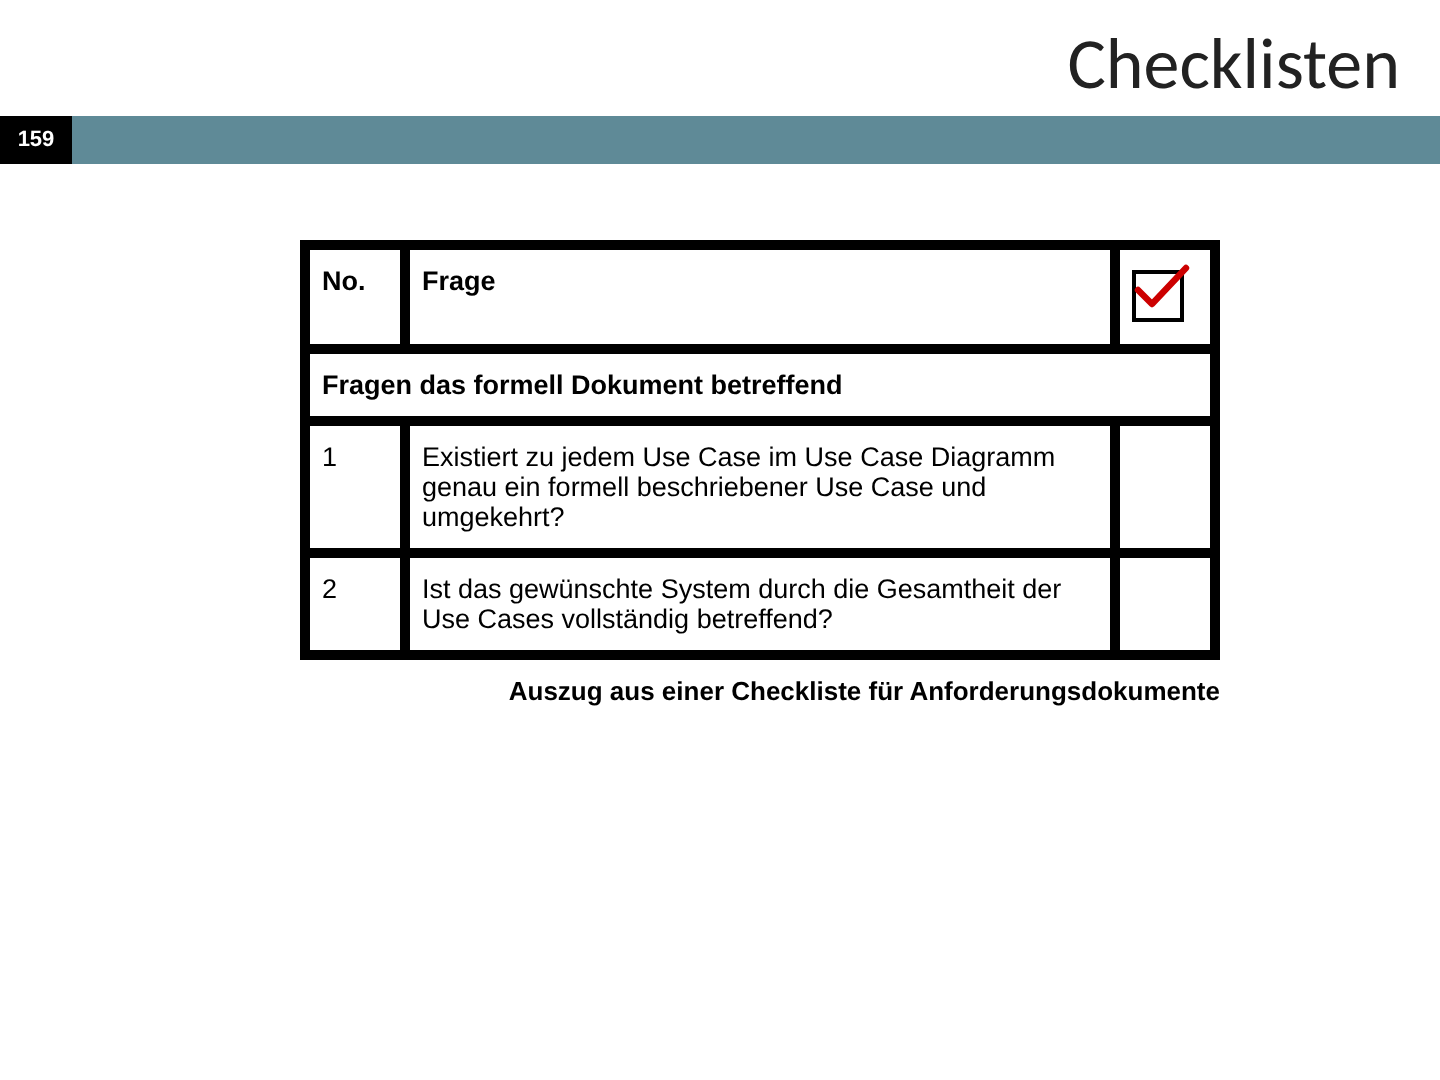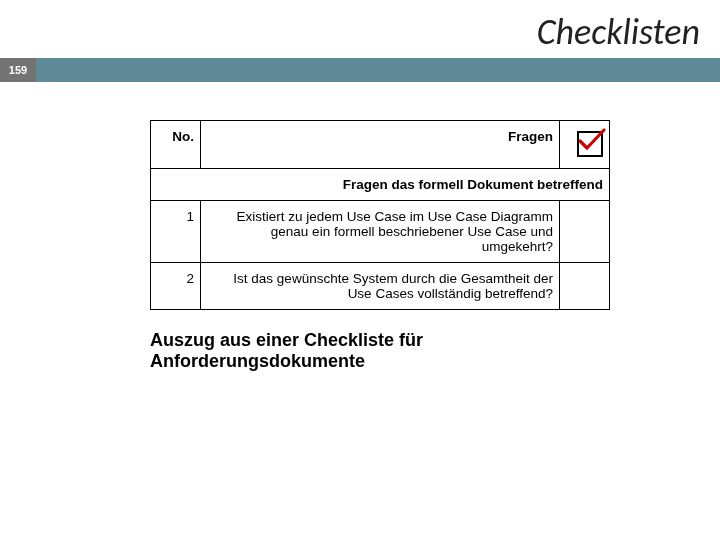--- a/index.html
+++ b/index.html
@@ -19,36 +19,35 @@
   }
   .title {
     position: absolute;
     top: 10px;
     left: 0;
     right: 20px;
     text-align: right;
     font-family: Calibri, Arial, sans-serif;
     font-size: 36px;
     color: #222;
-    font-style: italic;
   }
   .badge-row {
     position: absolute;
     top: 58px;
     left: 0;
     width: 720px;
     height: 24px;
   }
   .badge-num {
     position: absolute;
     left: 0;
     top: 0;
     width: 36px;
     height: 24px;
-    background: #737373;
+    background: #000000;
     color: #ffffff;
     font-size: 11px;
     font-weight: bold;
     line-height: 24px;
     text-align: center;
   }
   .badge-bar {
     position: absolute;
     left: 36px;
     top: 0;
@@ -61,25 +60,25 @@
     top: 120px;
     left: 150px;
     width: 460px;
   }
   table.chk {
     border-collapse: collapse;
     width: 100%;
     table-layout: fixed;
   }
   table.chk td {
-    border: 1px solid #000000;
+    border: 5px solid #000000;
     padding: 8px 6px;
     vertical-align: top;
     font-size: 13.5px;
-    text-align: right;
+    text-align: left;
   }
   table.chk col.c1 { width: 50px; }
   table.chk col.c2 { width: auto; }
   table.chk col.c3 { width: 50px; }
   td.hdr {
     font-weight: bold;
     font-size: 13.5px;
   }
   td.section {
     font-weight: bold;
@@ -104,24 +103,24 @@
     border: 2px solid #000;
     position: relative;
     margin-top: 2px;
   }
   .checkbox-glyph svg {
     position: absolute;
     left: -2px;
     top: -6px;
   }
   .caption {
-    margin-top: 20px;
+    margin-top: 8px;
     font-weight: bold;
-    font-size: 18px;
-    text-align: left;
+    font-size: 13px;
+    text-align: right;
   }
 </style>
 </head>
 <body>
 
 <div class="slide">
 
   <div class="title">Checklisten</div>
 
   <div class="badge-row">
@@ -132,21 +131,21 @@
   <div class="content">
     <table class="chk">
       <colgroup>
         <col class="c1">
           <col class="c2">
           <col class="c3">
       </colgroup>
       <tbody>
           <tr>
         <td class="hdr">No.</td>
-        <td class="hdr">Fragen</td>
+        <td class="hdr">Frage</td>
         <td class="hdr">
           <span class="checkbox-glyph">
             <svg width="30" height="26" viewBox="0 0 30 26">
               <path d="M3 14 L10 21 L27 3" stroke="#cc0000" stroke-width="3.2" fill="none" stroke-linecap="round" stroke-linejoin="round"></path>
             </svg>
           </span>
         </td>
       </tr>
       <tr>
         <td class="section" colspan="3">Fragen das formell Dokument betreffend</td>

